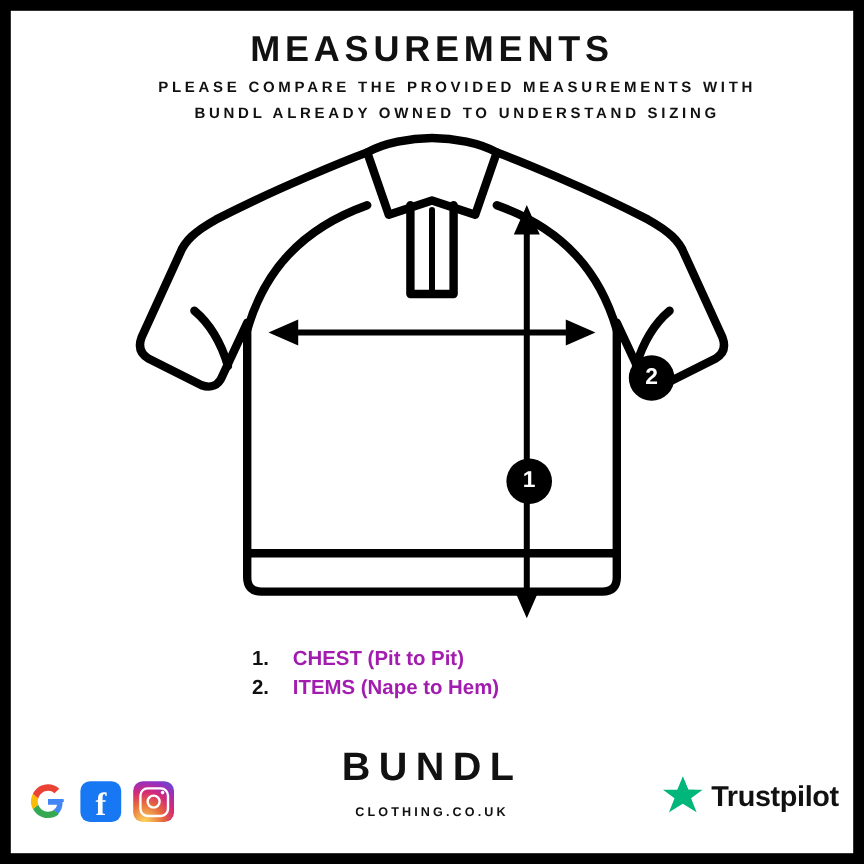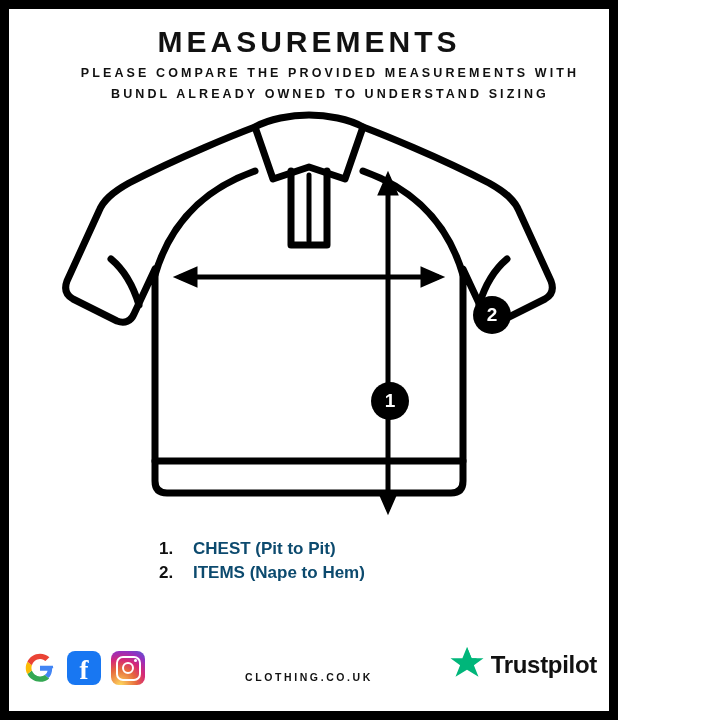--- a/index.html
+++ b/index.html
@@ -8,21 +8,21 @@
     background: #ffffff;
   }
   body {
     width: 720px;
     height: 720px;
     font-family: "Liberation Sans", sans-serif;
     overflow: hidden;
   }
   #page {
     position: relative;
-    width: 618px;
+    width: 720px;
     height: 720px;
     background: #ffffff;
     box-sizing: border-box;
     border: 9px solid #000000;
   }
   .inner {
     position: relative;
     width: 100%;
     height: 100%;
   }
@@ -100,21 +100,21 @@
   }
   .legend-num {
     width: 34px;
     font-size: 17px;
     font-weight: bold;
     color: #111111;
   }
   .legend-text {
     font-size: 17px;
     font-weight: bold;
-    color: #0c4a6e;
+    color: #a21caf;
   }
 
   
   .footer {
     position: absolute;
     bottom: 14px;
     left: 0;
     width: 100%;
     height: 80px;
   }
@@ -307,20 +307,21 @@
         </div>
         <div class="social-ico ico-facebook">
           <span class="fb-glyph">f</span>
         </div>
         <div class="social-ico ico-instagram">
           <span class="ig-frame"></span>
         </div>
       </div>
 
       <div class="brand">
+        <div class="brand-name">BUNDL</div>
         <div class="brand-sub">CLOTHING.CO.UK</div>
       </div>
 
       <div class="trustpilot">
         <svg width="34" height="33" viewBox="0 0 34 33">
           <polygon points="17,1 21.6,12.2 33.5,12.2 23.9,19.3 28.5,30.8 17,23.7 5.5,30.8 10.1,19.3 0.5,12.2 12.4,12.2" fill="#00B67A"></polygon>
           <polygon points="17,1 21.6,12.2 27,12.2 17,20 17,1" fill="#00B67A"></polygon>
         </svg>
         <span class="tp-label">Trustpilot</span>
       </div>

